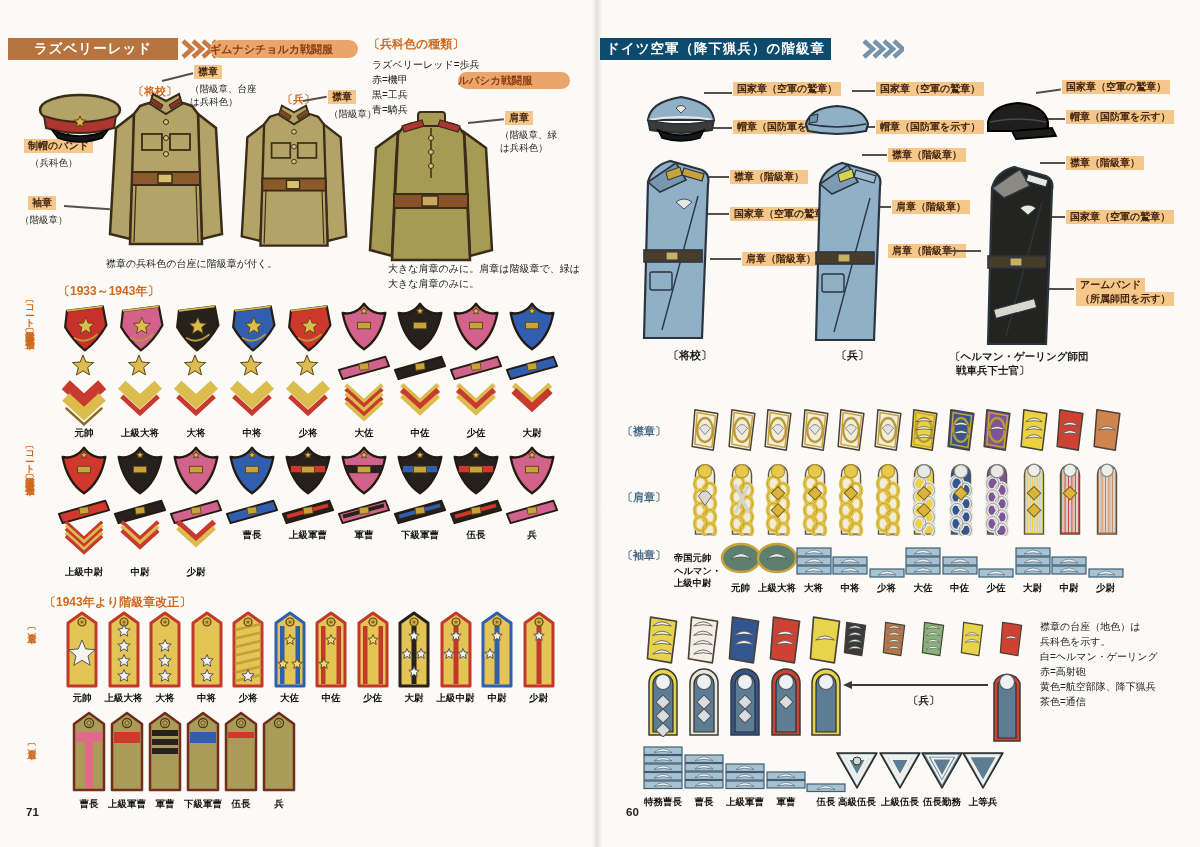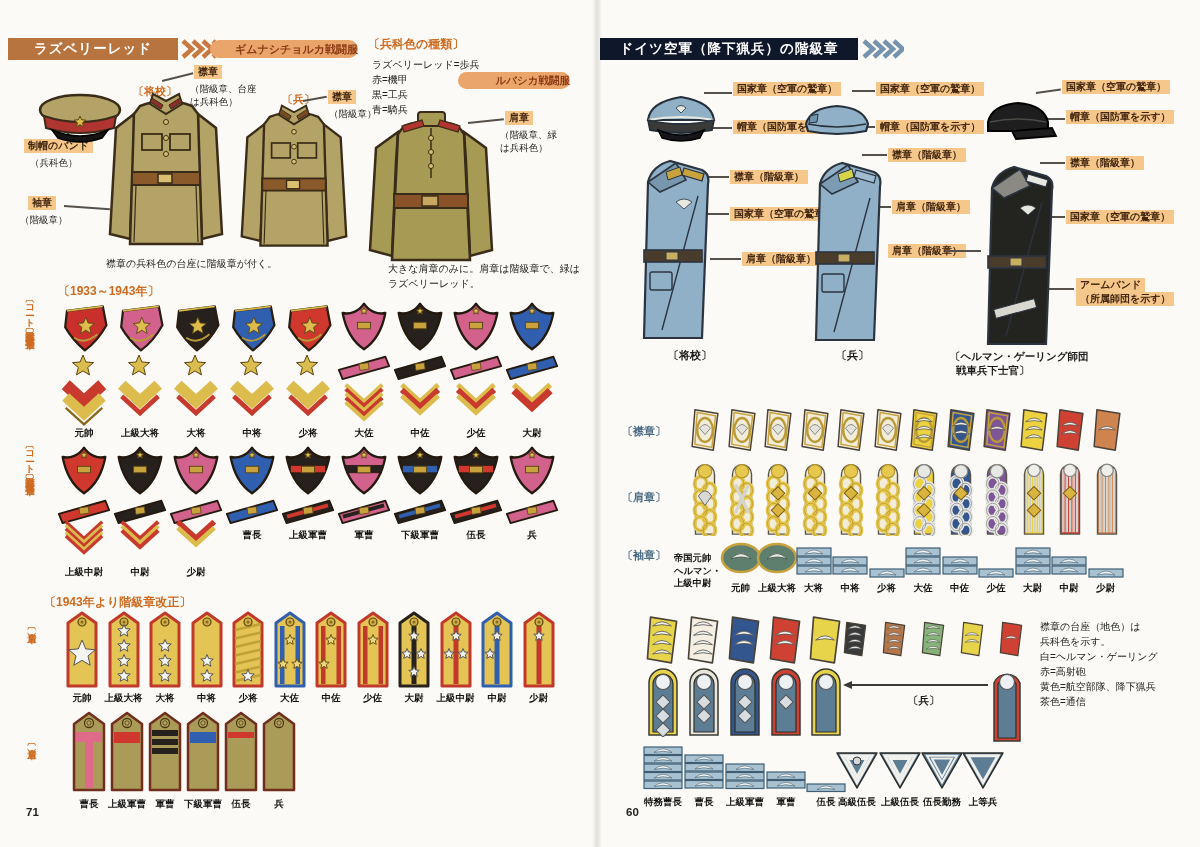--- a/index.html
+++ b/index.html
@@ -4,21 +4,21 @@
 <style>
   html,body{margin:0;padding:0}
   body{width:1200px;height:847px;position:relative;background:#fbfaf6;
        font-family:"Liberation Sans","DejaVu Sans",sans-serif;overflow:hidden;color:#1a1a1a}
   #canvas{position:absolute;inset:0}
   .abs{position:absolute}
   #gutter{position:absolute;left:592px;top:0;width:10px;height:847px;
           background:linear-gradient(90deg,rgba(0,0,0,0),rgba(110,100,85,.18) 50%,rgba(0,0,0,0))}
   .banner{position:absolute;color:#fff;font-weight:bold;font-size:13.5px;text-align:center;
           line-height:22px;letter-spacing:1px;height:22px}
-  .tag{position:absolute;font-size:11px;font-weight:bold;text-align:right;border-radius:9px}
+  .tag{position:absolute;font-size:11px;font-weight:bold;text-align:left;border-radius:9px}
   .accent{color:#cf6a1f;font-weight:bold;font-size:12px;white-space:nowrap}
   .small{font-size:10px;color:#222;white-space:nowrap}
   .note{position:absolute;font-size:9.5px;color:#222;white-space:nowrap}
   .co{position:absolute;background:#f6c78b;font-size:10px;font-weight:bold;color:#41250f;
       padding:1px 4px;white-space:nowrap;line-height:12px}
   .cap{position:absolute;font-size:11px;font-weight:bold;white-space:nowrap}
   .vlabel{position:absolute;writing-mode:vertical-rl;text-orientation:upright;font-size:9.5px;
           color:#cf6a1f;font-weight:bold;letter-spacing:1px;line-height:12px}
   .rank-label{font-size:9.5px;font-weight:600;color:#111;text-align:center;white-space:nowrap}
   .rank-label-line{font-size:9.3px;font-weight:600;color:#111;text-align:left;white-space:nowrap}
@@ -61,31 +61,31 @@
   <div class="co" style="left:24px;top:139px">制帽のバンド</div>
   <div class="note" style="left:30px;top:157px">（兵科色）</div>
   <div class="co" style="left:28px;top:196px">袖章</div>
   <div class="note" style="left:20px;top:214px">（階級章）</div>
   <div class="co" style="left:505px;top:111px">肩章</div>
   <div class="note" style="left:500px;top:129px">（階級章、緑</div>
   <div class="note" style="left:500px;top:142px">は兵科色）</div>
 
   <div class="abs small" style="left:106px;top:257px">襟章の兵科色の台座に階級章が付く。</div>
   <div class="abs small" style="left:388px;top:262px">大きな肩章のみに。肩章は階級章で、緑は</div>
-  <div class="abs small" style="left:388px;top:277px">ラズベリーレッド。</div>
+  <div class="abs small" style="left:388px;top:277px">大きな肩章のみに。</div>
 
   <div class="abs accent" style="left:58px;top:283px">〔1933～1943年〕</div>
   <div class="vlabel" style="left:24px;top:297px">〔コート襟章〕〔襟章〕〔袖章〕</div>
   <div class="vlabel" style="left:24px;top:443px">〔コート襟章〕〔襟章〕〔袖章〕</div>
   <div class="abs accent" style="left:44px;top:594px">〔1943年より階級章改正〕</div>
   <div class="vlabel" style="left:26px;top:624px">〔肩章〕</div>
   <div class="vlabel" style="left:26px;top:740px">〔肩章〕</div>
   <div class="pagenum" style="left:26px;top:806px">71</div>
 
-  <div class="banner" style="left:600px;top:38px;width:258px;background:#0f172a">ドイツ空軍（降下猟兵）の階級章</div>
+  <div class="banner" style="left:600px;top:38px;width:231px;background:#0c4a6e">ドイツ空軍（降下猟兵）の階級章</div>
   <svg class="abs" style="left:862px;top:39px" width="42" height="20">
     <path d="M2 2 L11 10 L2 18" stroke="#7593ad" stroke-width="4.5" fill="none"></path>
     <path d="M12 2 L21 10 L12 18" stroke="#7593ad" stroke-width="4.5" fill="none"></path>
     <path d="M22 2 L31 10 L22 18" stroke="#7593ad" stroke-width="4.5" fill="none"></path>
     <path d="M32 2 L41 10 L32 18" stroke="#7593ad" stroke-width="4.5" fill="none"></path>
   </svg>
 
   <div class="co" style="left:733px;top:82px">国家章（空軍の鷲章）</div>
   <div class="co" style="left:733px;top:120px">帽章（国防軍を示す）</div>
   <div class="co" style="left:876px;top:82px">国家章（空軍の鷲章）</div>

